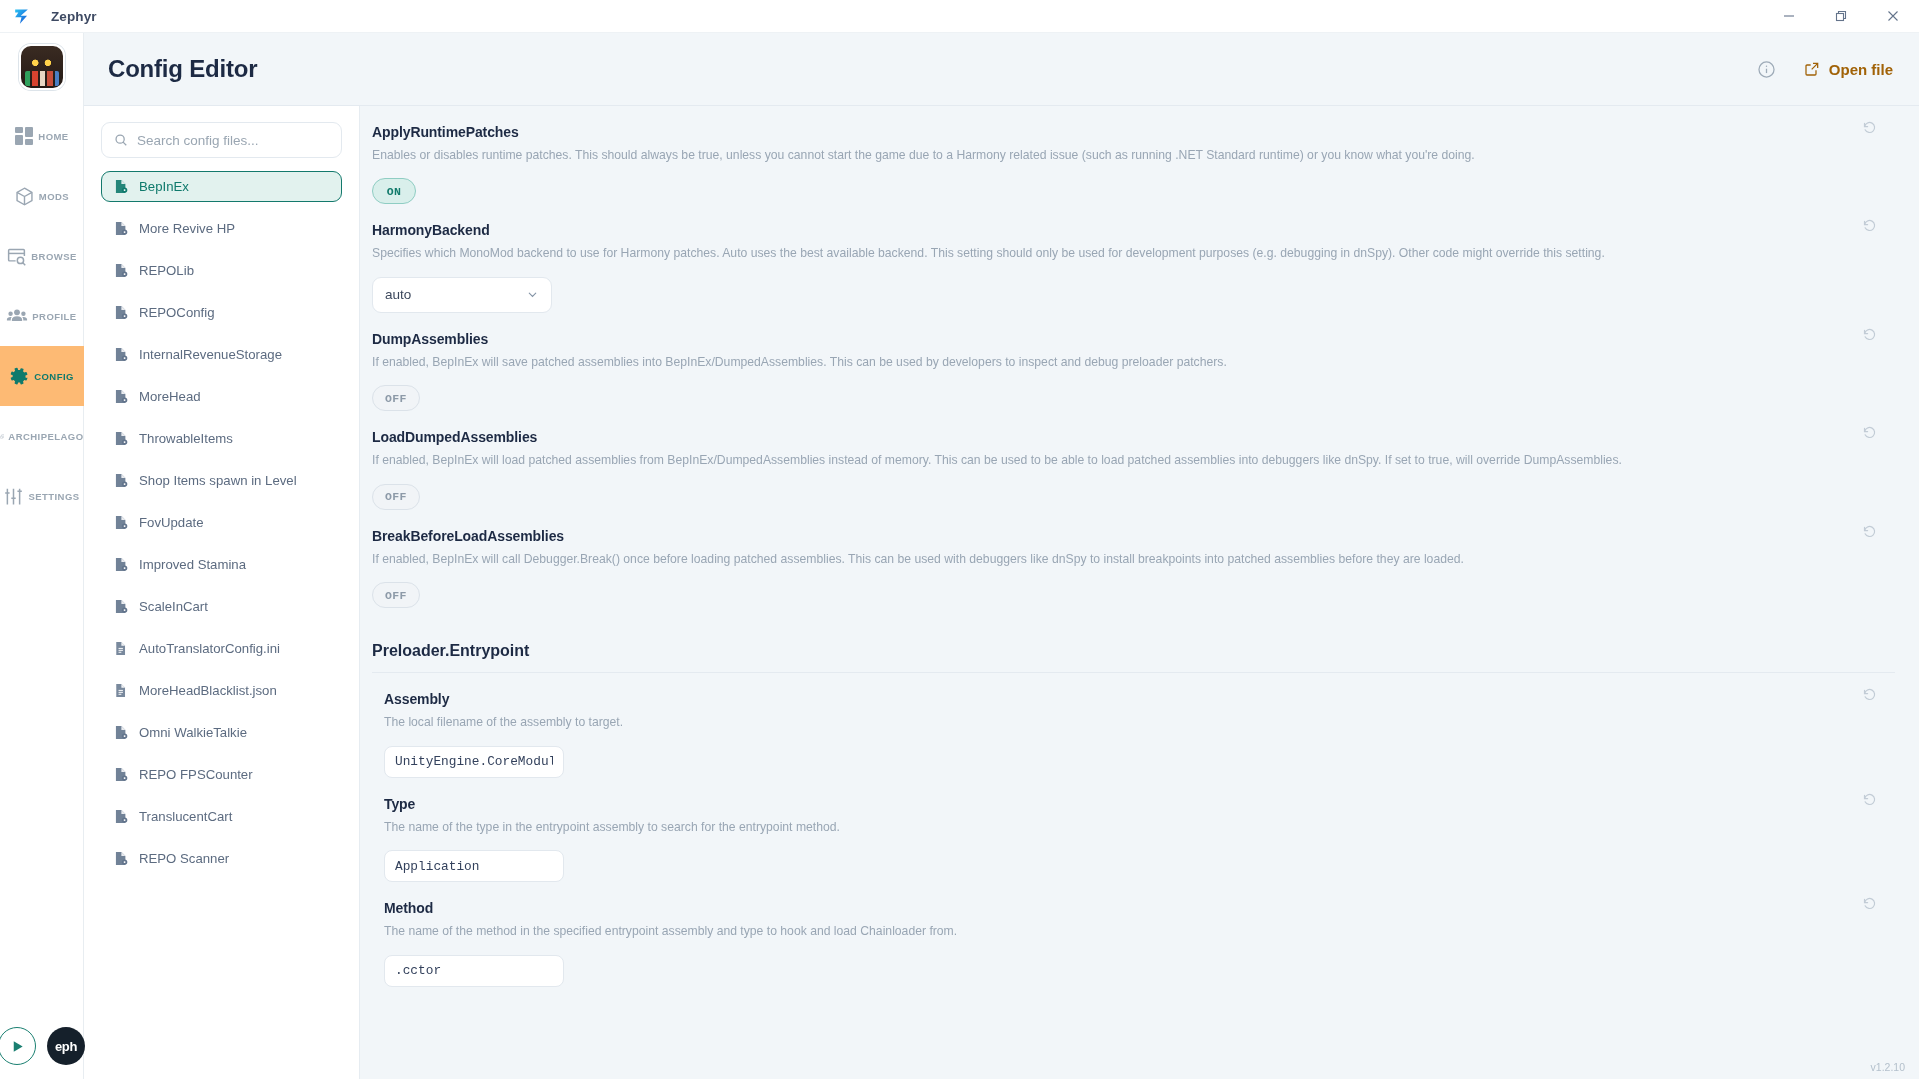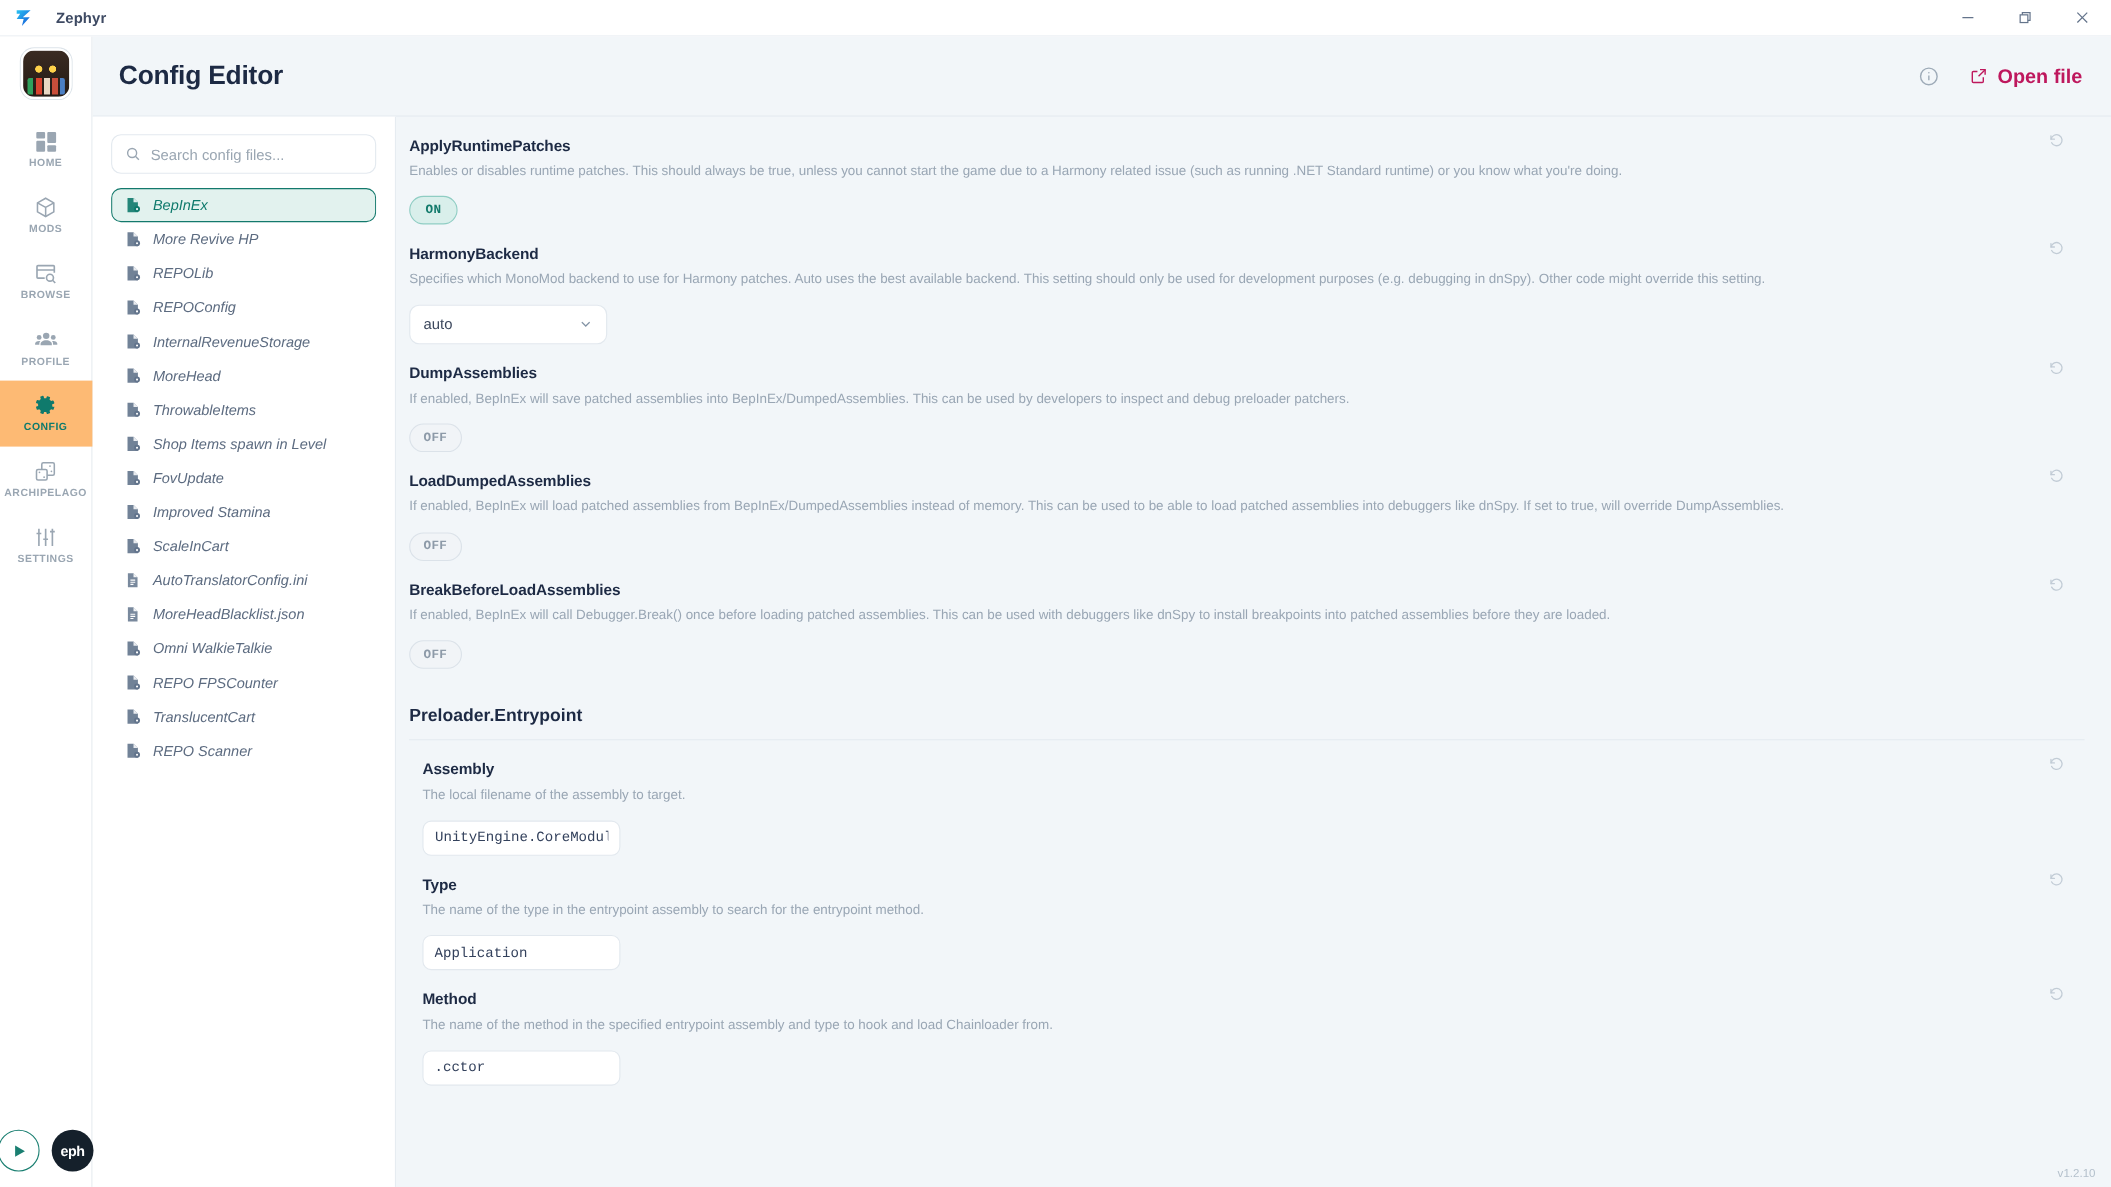--- a/index.html
+++ b/index.html
@@ -64,21 +64,21 @@
       linear-gradient(90deg,
         #2fa05c 0 16%, transparent 16% 22%,
         #d8432f 22% 38%, transparent 38% 44%,
         #e8d7c4 44% 60%, transparent 60% 66%,
         #c94e3a 66% 82%, transparent 82% 88%,
         #4b7fc4 88% 100%);
     border-radius: 2px;
   }
   .rail-item {
     width: 84px; height: 60px;
-    display: flex; flex-direction: column;
+    display: flex; 
     align-items: center; justify-content: center;
     gap: 4px;
     color: #9aa6b2;
     cursor: pointer;
   }
   .rail-item .lbl { font-size: 9.5px; font-weight: 700; letter-spacing: .45px; }
   .rail-item.active { background: #fdba74; color: #0f7a6c; }
   .rail-bottom { margin-top: auto; display:flex; flex-direction:row; align-items:center; gap: 11px; padding-bottom: 14px; }
   .play-btn {
     width: 38px; height: 38px; border-radius: 50%;
@@ -102,21 +102,21 @@
     background: #f2f6f9;
     display: flex; align-items: center;
     padding: 0 26px 0 24px;
     border-bottom: 1px solid #e4eaf0;
   }
   .page-title { font-size: 24px; font-weight: 700; color: #1d2a44; letter-spacing: -.2px; }
   .header-actions { margin-left: auto; display: flex; align-items: center; gap: 28px; }
   .info-icon { color: #9eabb8; display:flex; cursor: pointer; }
   .open-file {
     display: flex; align-items: center; gap: 9px;
-    color: #be185d; font-size: 18px; font-weight: 700;
+    color: #a16207; font-size: 15px; font-weight: 700;
     cursor: pointer;
   }
 
   .body { flex: 1; display: flex; min-height: 0; }
 
   
   .filelist {
     width: 276px; flex: 0 0 276px;
     background: #ffffff;
     border-right: 1px solid #e6ecf1;
@@ -144,22 +144,21 @@
   .file-scroll { overflow-y: auto; flex: 1; padding-bottom: 10px; }
   .file-item {
     display: flex; align-items: center; gap: 11px;
     height: 31px;
     padding: 0 12px;
     border-radius: 9px;
     font-size: 13.2px;
     color: #5c6b80;
     cursor: pointer;
     border: 1.6px solid transparent;
-    margin-bottom: 0px;
-    font-style: italic;
+    margin-bottom: 11px;
   }
   .file-item.selected {
     background: #e2f2ee;
     border-color: #13796c;
     color: #0f7a6c;
     font-weight: 400;
   }
   .file-item .fi-icon { color: #62748c; display: flex; flex: 0 0 auto; }
   .file-item.selected .fi-icon { color: #0f7a6c; }
 

